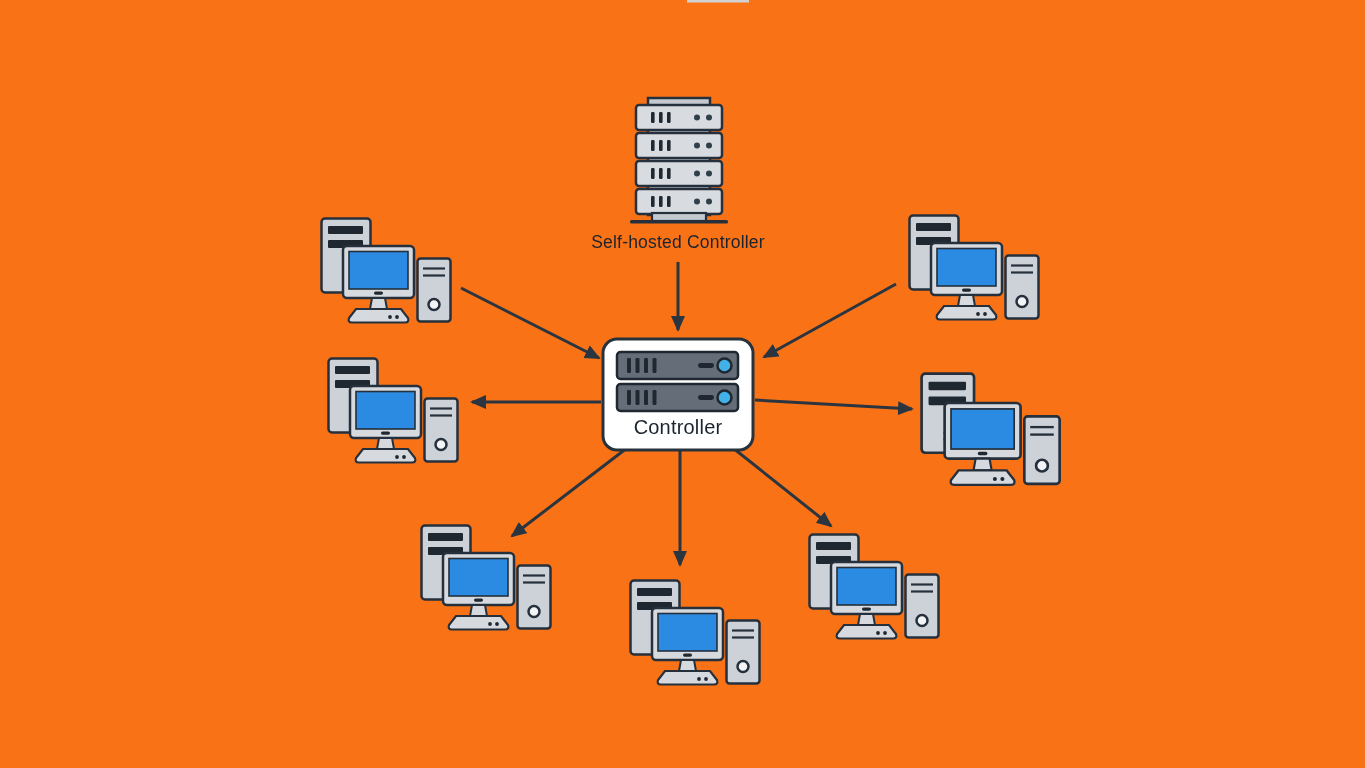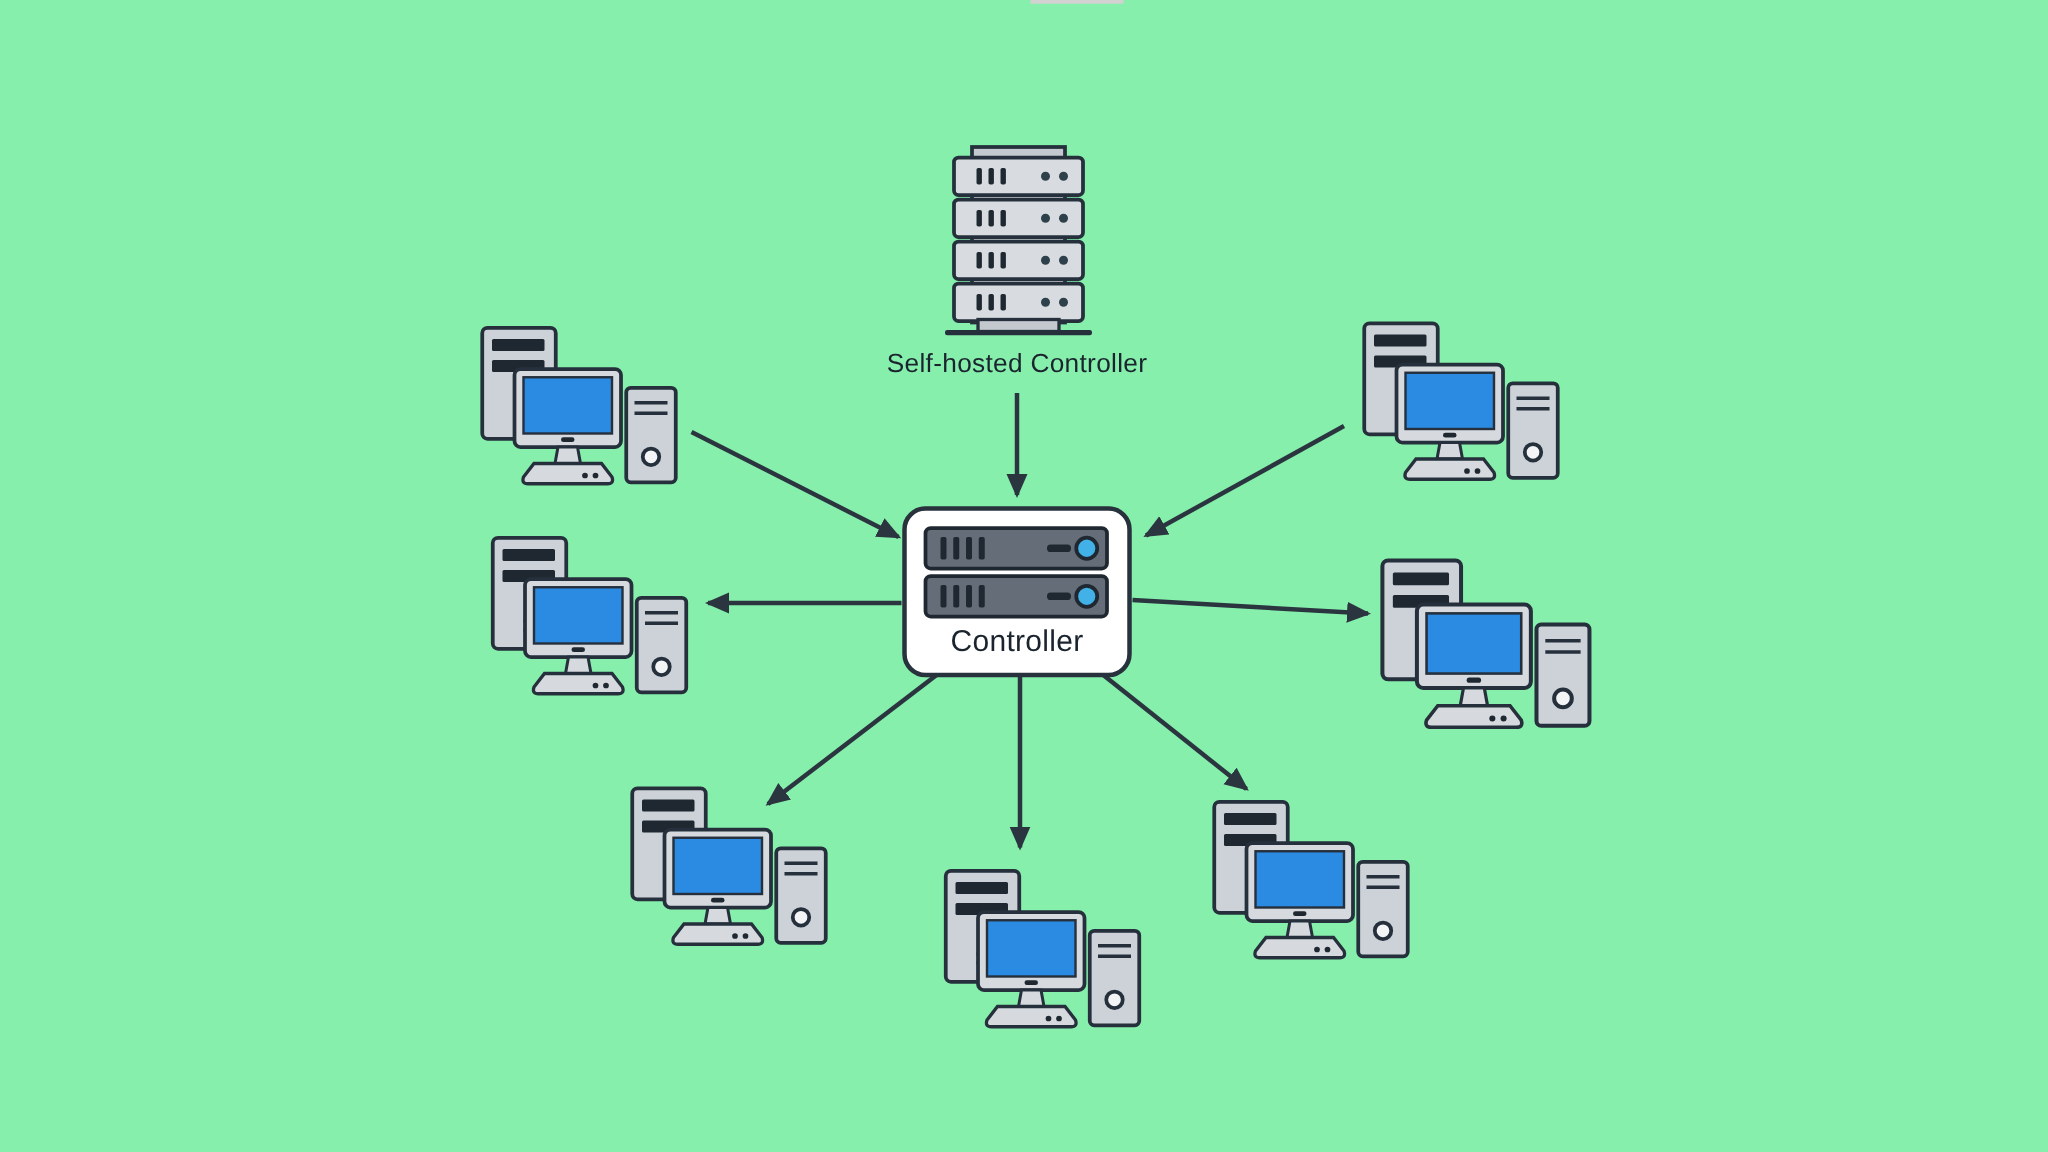--- a/index.html
+++ b/index.html
@@ -1,20 +1,20 @@
 <!DOCTYPE html>
 <html><head>
 <meta charset="utf-8">
 <style>
   html, body { margin: 0; padding: 0; background: #ffffff; }
   .canvas {
     position: relative;
     width: 1365px;
     height: 768px;
-    background: #86efac;
+    background: #f97316;
     overflow: hidden;
     font-family: "Liberation Sans", sans-serif;
   }
   svg { display: block; }
   text {
     font-family: "Liberation Sans", sans-serif;
     fill: #1b242e;
   }
   .label-top { font-size: 17.5px; font-weight: 500; letter-spacing: 0.2px; }
   .label-controller { font-size: 20px; font-weight: 500; letter-spacing: 0.2px; }

